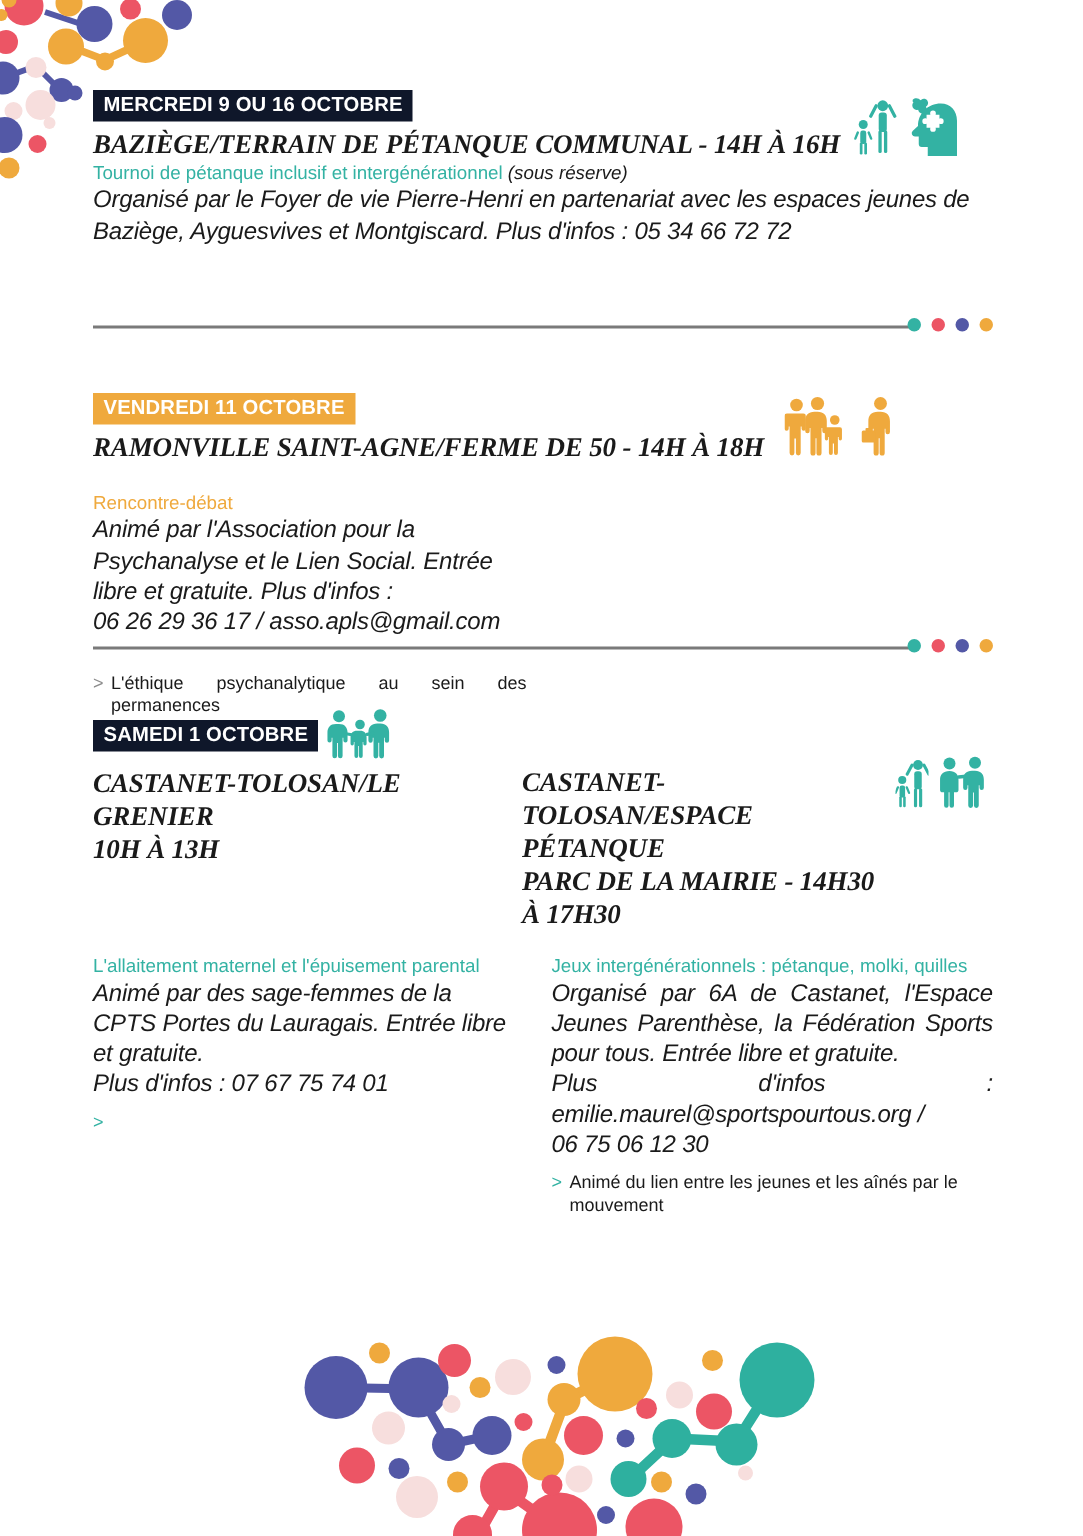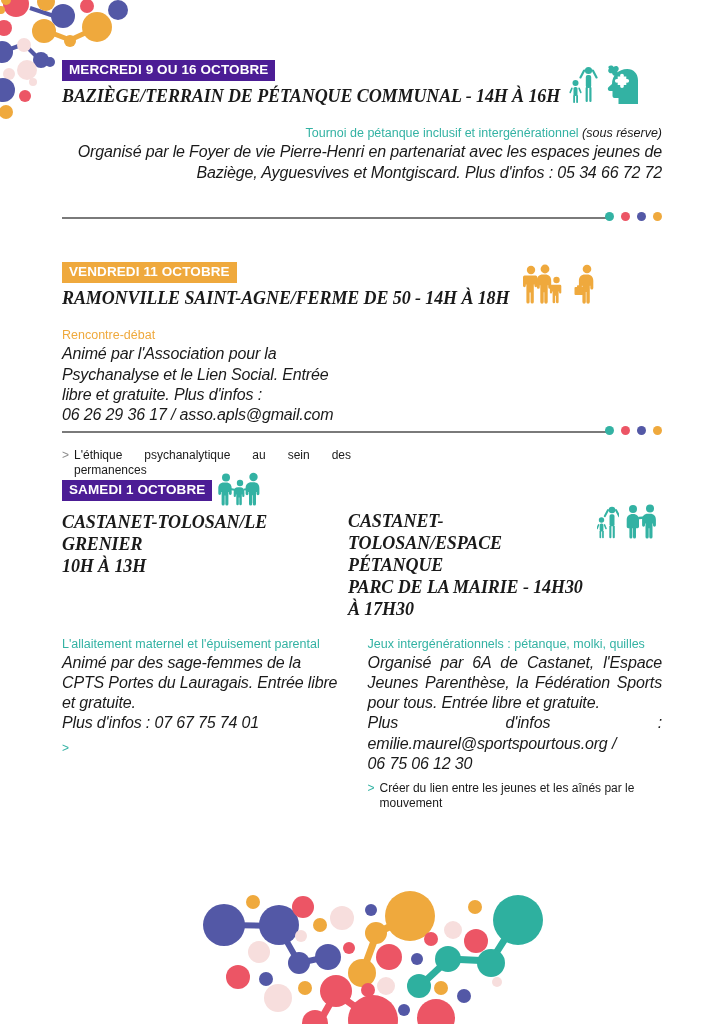--- a/index.html
+++ b/index.html
@@ -41,21 +41,21 @@
     display: inline-block;
     padding: 3px 7px 4px 7px;
     color: #ffffff;
     font-family: "Liberation Sans", sans-serif;
     font-weight: bold;
     font-size: 13.5px;
     letter-spacing: 0.1px;
     line-height: 1.05;
     white-space: nowrap;
   }
-  .badge-teal   { background: #4c1d95; }
+  .badge-teal   { background: #0f172a; }
   .badge-orange { background: #efa93d; }
 
   .venue {
     font-family: Liberation Serif, serif;
     font-style: italic;
     font-weight: bold;
     font-size: 18px;
     color: #1a1a1a;
     letter-spacing: -0.1px;
     line-height: 1.22;
@@ -201,21 +201,21 @@
               <path d="M6.5 4.5c1.6-1.6 4-1.2 5.2.4l.5-.4c1.3-1 3.2-.7 4.1.7.9 1.4.4 3.2-1 4l.3.6c.8 1.6-.1 3.5-1.9 3.9-1.7.4-3.4-.8-3.6-2.5l-.7.1c-1.7.2-3.2-1.2-3.2-2.9 0-.8.3-1.5.8-2l-.5-.5a2.9 2.9 0 0 1 0-1.4z"></path>
             </g>
             <g fill="#ffffff">
               <path d="M20 15.5a1.9 1.9 0 0 0 0-3.8 1.9 1.9 0 0 0-1.9 1.9c0 .3.1.6.2.9h-2.6v2.6c-.3-.1-.6-.2-.9-.2a1.9 1.9 0 0 0 0 3.8c.3 0 .6-.1.9-.2v2.6h2.6c-.1.3-.2.6-.2.9a1.9 1.9 0 0 0 3.8 0c0-.3-.1-.6-.2-.9h2.6v-2.6c.3.1.6.2.9.2a1.9 1.9 0 0 0 0-3.8c-.3 0-.6.1-.9.2v-2.6h-2.6c.1-.3.2-.6.2-.9"></path>
               <path d="M28 27.5h4.5v4.2H28z" opacity="0"></path>
             </g>
           </svg>
         </div>
       </div>
 
-      <div class="cols" style="margin-top:18px;text-align:right;">
+      <div class="cols" style="">
         <div class="col-wide">
           <div class="act-title teal"><span>Tournoi de pétanque inclusif et intergénérationnel</span><span class="paren"> (sous réserve)</span></div>
           <div class="act-desc">Organisé par le Foyer de vie Pierre-Henri en partenariat avec les espaces jeunes de Baziège, Ayguesvives et Montgiscard. Plus d'infos : 05 34 66 72 72</div>
         </div>
       </div>
     </div>
 
     <div class="sep" style="top:212px;">
       <div class="rule"></div>
       <div class="dots">
@@ -351,21 +351,21 @@
         </div>
 
         <div class="col" style="width:300px;">
           <div class="act-title teal"><span>Jeux intergénérationnels : pétanque, molki, quilles</span></div>
           <div class="act-desc just">Organisé par 6A de Castanet, l'Espace Jeunes Parenthèse, la Fédération Sports pour tous. Entrée libre et gratuite.
 Plus d'infos : emilie.maurel@sportspourtous.org /
 06 75 06 12 30</div>
           <div class="bullets">
             <div class="bullet teal-chev">
               <span class="chev">&gt;</span>
-              <span>Créer du lien entre les jeunes et les aînés par le mouvement</span>
+              <span>Animé du lien entre les jeunes et les aînés par le mouvement</span>
             </div>
           </div>
         </div>
       </div>
     </div>
 
   </div>
 
   <div class="deco-bottom">
     <svg width="380" height="146" viewBox="0 0 380 146" aria-hidden="true">

